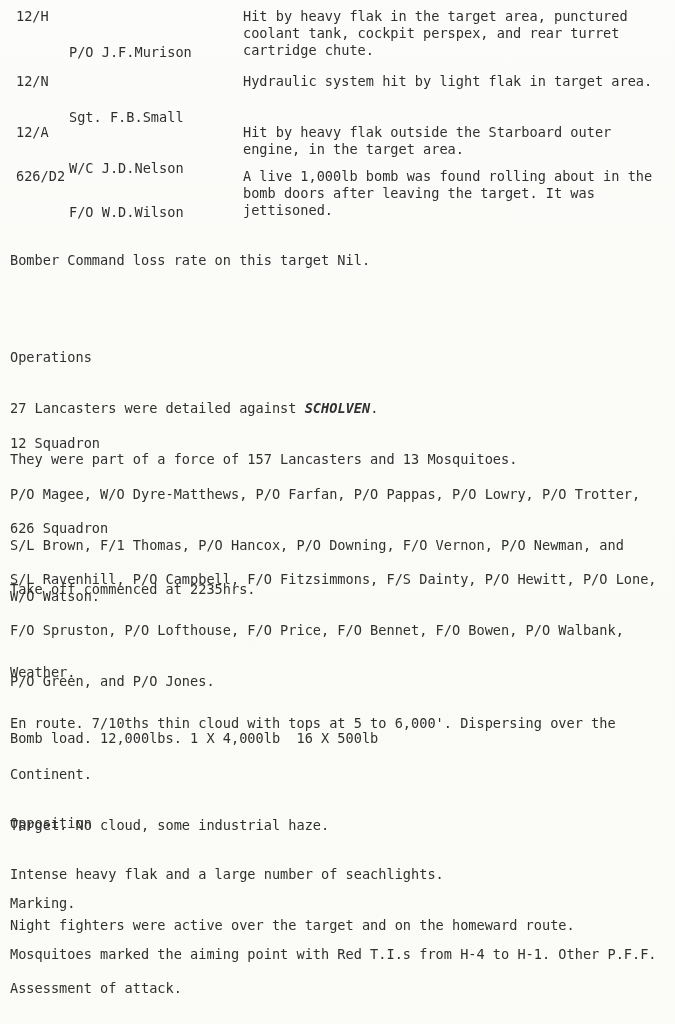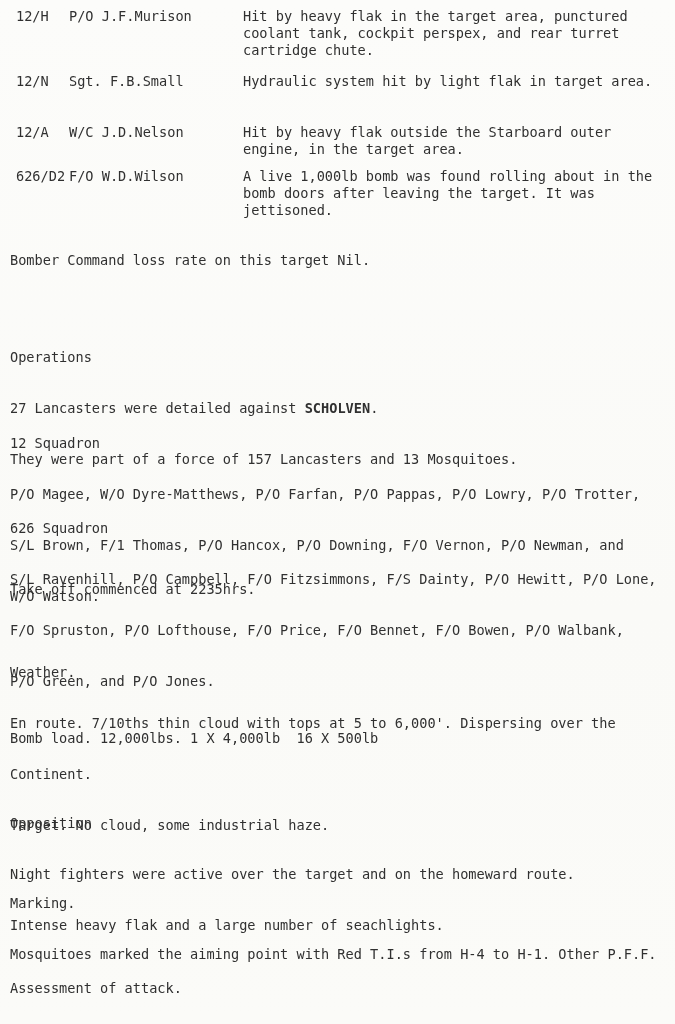--- a/index.html
+++ b/index.html
@@ -31,23 +31,23 @@
     white-space: pre;
     height: 17px;
   }
   .report-row {
     position: absolute;
     left: 16px;
     display: flex;
     align-items: flex-start;
   }
   .col-code { width: 53px; white-space: pre; }
-  .col-pilot { width: 174px; white-space: pre; }
+  .col-pilot { width: 174px; white-space: pre; margin-top: 36px; }
   .col-desc { width: 422px; white-space: normal; }
-  .bold { font-weight: bold; }
+  .bold { font-weight: bold; font-style: italic; }
 </style>
 </head>
 <body>
 
 <div class="page">
 
   <div class="report-row" style="top:8px">
     <div class="col-code">12/H</div>
     <div class="col-pilot">P/O J.F.Murison</div>
     <div class="col-desc">Hit by heavy flak in the target area, punctured coolant tank, cockpit perspex, and rear turret cartridge chute.</div>
@@ -99,22 +99,22 @@
     <div class="line">Weather.</div>
     <div class="line">En route. 7/10ths thin cloud with tops at 5 to 6,000'. Dispersing over the</div>
     <div class="line">Continent.</div>
     <div class="line">Target. No cloud, some industrial haze.</div>
   </div>
 
   <div class="section" style="top:730px">Bomb load. 12,000lbs. 1 X 4,000lb  16 X 500lb</div>
 
   <div class="section" style="top:781px">
     <div class="line">Opposition</div>
+    <div class="line">Intense heavy flak and a large number of seachlights.</div>
     <div class="line">Night fighters were active over the target and on the homeward route.</div>
-    <div class="line">Intense heavy flak and a large number of seachlights.</div>
   </div>
 
   <div class="section" style="top:861px">
     <div class="line">Marking.</div>
     <div class="line">Mosquitoes marked the aiming point with Red T.I.s from H-4 to H-1. Other P.F.F.</div>
   </div>
 
   <div class="section" style="top:946px">
     <div class="line">Assessment of attack.</div>
     

